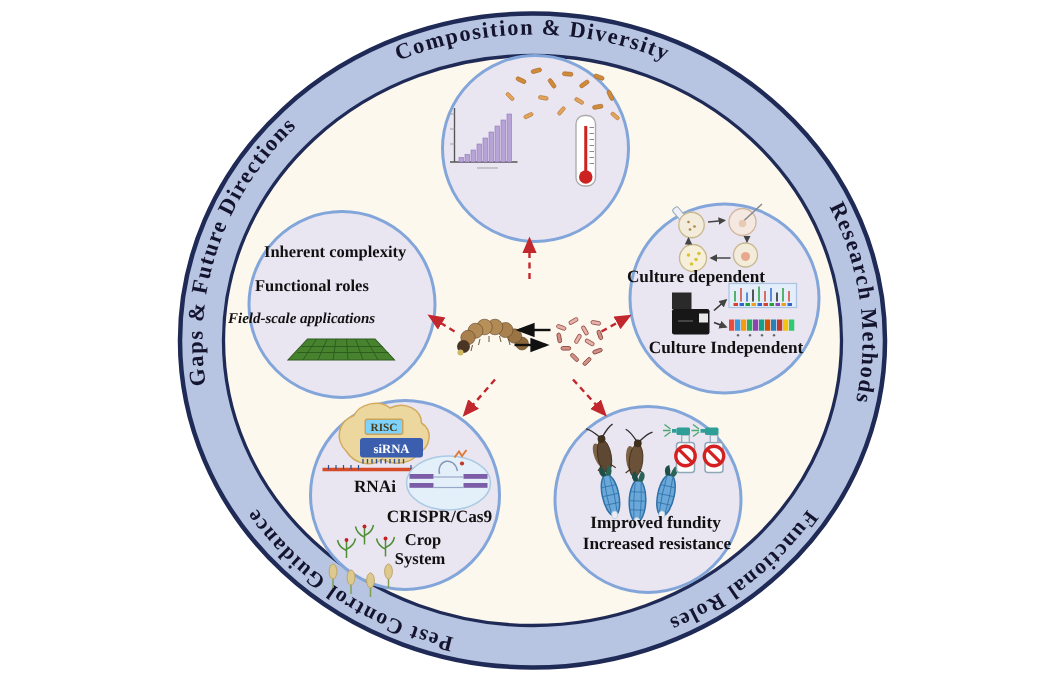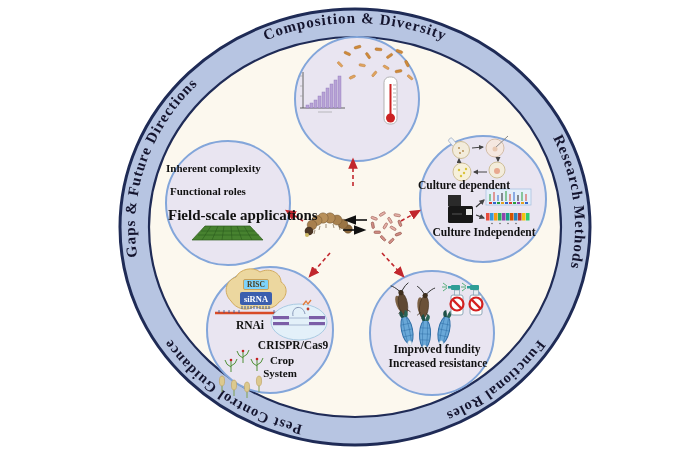--- a/index.html
+++ b/index.html
@@ -9,21 +9,21 @@
   .ringLabel{font-family:"Liberation Serif","DejaVu Serif",serif;font-weight:bold;
              fill:#14142e;letter-spacing:1px;}
   .lbl{position:absolute;white-space:nowrap;font-weight:bold;color:#111;
        transform:translateX(-50%);line-height:1.05;}
   .lbl.left-align{transform:none;}
   .italic{font-style:italic;}
   .chip{position:absolute;display:flex;align-items:center;justify-content:center;
         font-weight:bold;box-sizing:border-box;}
   #risc-chip{left:243px;top:279px;width:26px;height:11px;font-size:7.5px;
         background:#7dd3fc;border:1px solid #c9a35c;color:#4a3a18;border-radius:2px;}
-  #sirna-chip{left:240px;top:292px;width:32px;height:13px;font-size:8.5px;
+  #sirna-chip{left:240px;top:292px;width:42px;height:13px;font-size:8.5px;
         background:#3b5fae;color:#fff;border-radius:2px;}
 </style>
 </head>
 <body>
 
 <div id="stage">
 
 <svg id="baseSvg" width="700" height="454" viewBox="0 0 700 454" xmlns="http://www.w3.org/2000/svg" xmlns:xlink="http://www.w3.org/1999/xlink">
   <defs>
     <marker id="redhead" markerWidth="8" markerHeight="8" refX="5.5" refY="3" orient="auto">
@@ -395,23 +395,23 @@
       <rect x="380" y="237" width="6.5" height="2.4" rx="1.2" transform="rotate(45 383 238)"></rect>
       <rect x="388" y="240" width="6.5" height="2.4" rx="1.2" transform="rotate(-45 391 241)"></rect>
       <rect x="370" y="224" width="6.5" height="2.4" rx="1.2" transform="rotate(80 373 225)"></rect>
       <rect x="397" y="222" width="6.5" height="2.4" rx="1.2" transform="rotate(70 400 223)"></rect>
     </g>
   </g>
 </svg>
 
 
 
-<div class="lbl left-align" style="left:166px;top:163px;font-size:11px;">Inherent complexity</div>
+<div class="lbl left-align" style="left:176px;top:163px;font-size:11px;">Inherent complexity</div>
 <div class="lbl left-align" style="left:170px;top:186px;font-size:11px;">Functional roles</div>
-<div class="lbl left-align" style="left:168px;top:208px;font-size:15px;">Field-scale applications</div>
+<div class="lbl left-align" style="left:152px;top:208px;font-size:10px;font-style:italic;">Field-scale applications</div>
 
 <div class="lbl" style="left:464px;top:179px;font-size:11.5px;">Culture dependent</div>
 <div class="lbl" style="left:484px;top:226px;font-size:11.5px;font-family:Liberation Serif, serif;">Culture Independent</div>
 
 <div class="chip" id="risc-chip">RISC</div>
 <div class="chip" id="sirna-chip">siRNA</div>
 <div class="lbl" style="left:250px;top:319px;font-size:11.5px;">RNAi</div>
 <div class="lbl" style="left:293px;top:339px;font-size:11.5px;">CRISPR/Cas9</div>
 <div class="lbl" style="left:282px;top:355px;font-size:11px;">Crop</div>
 <div class="lbl" style="left:280px;top:368px;font-size:11px;">System</div>

